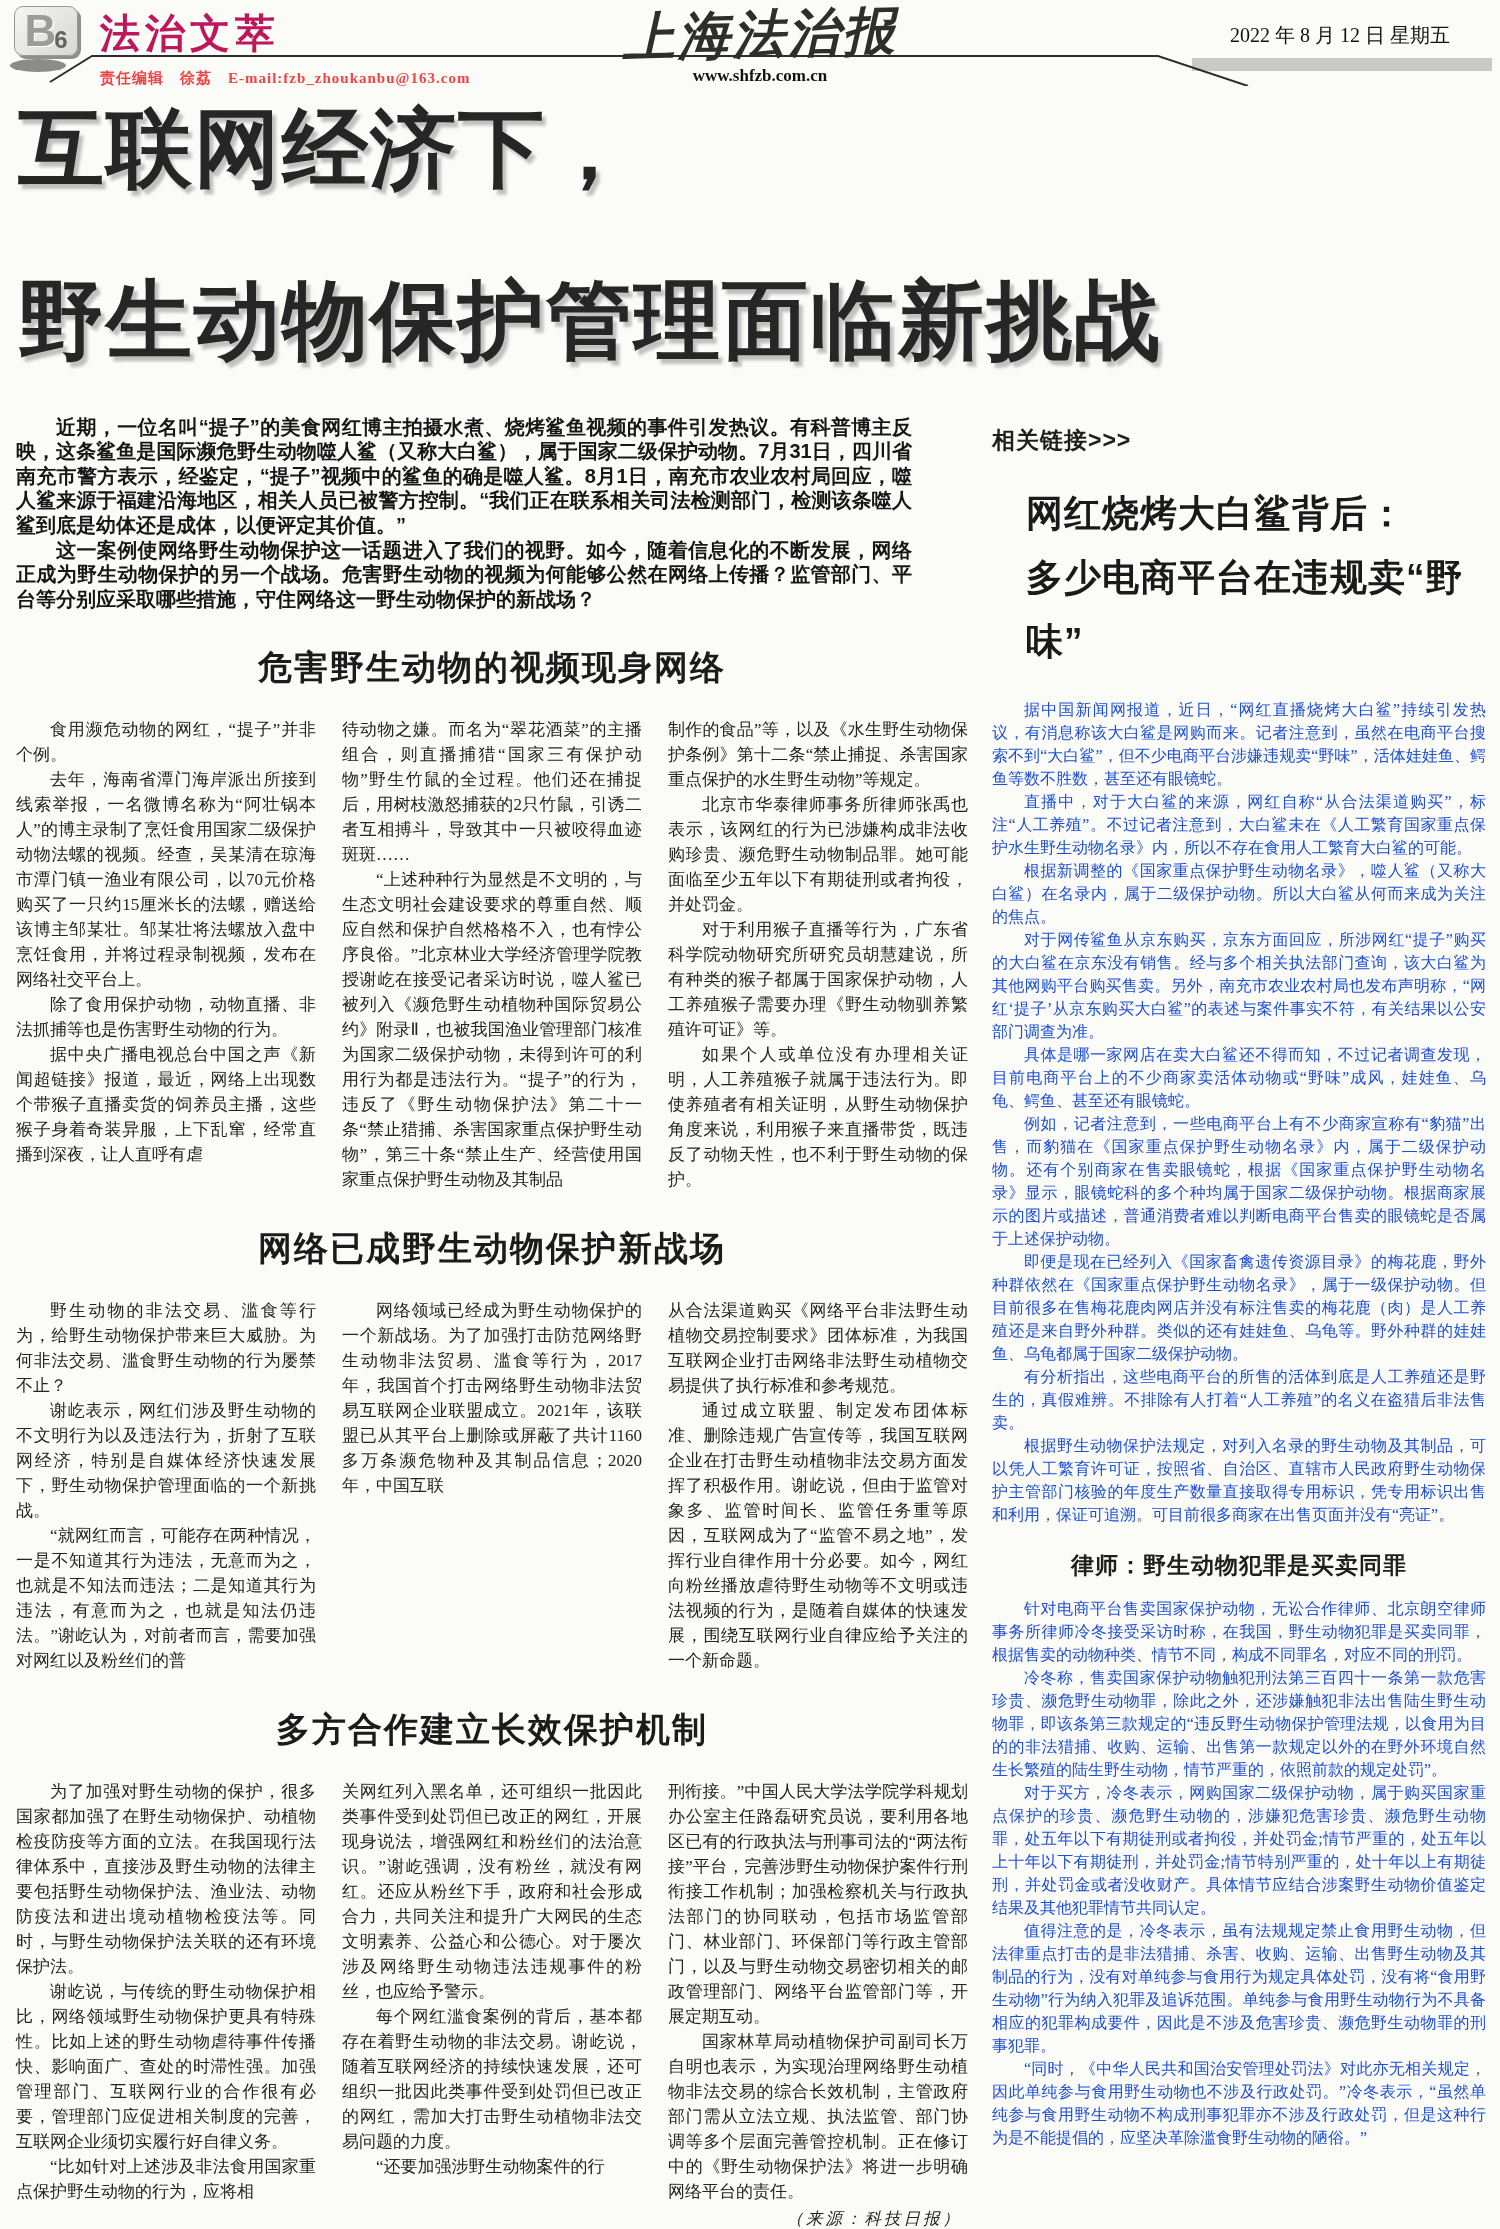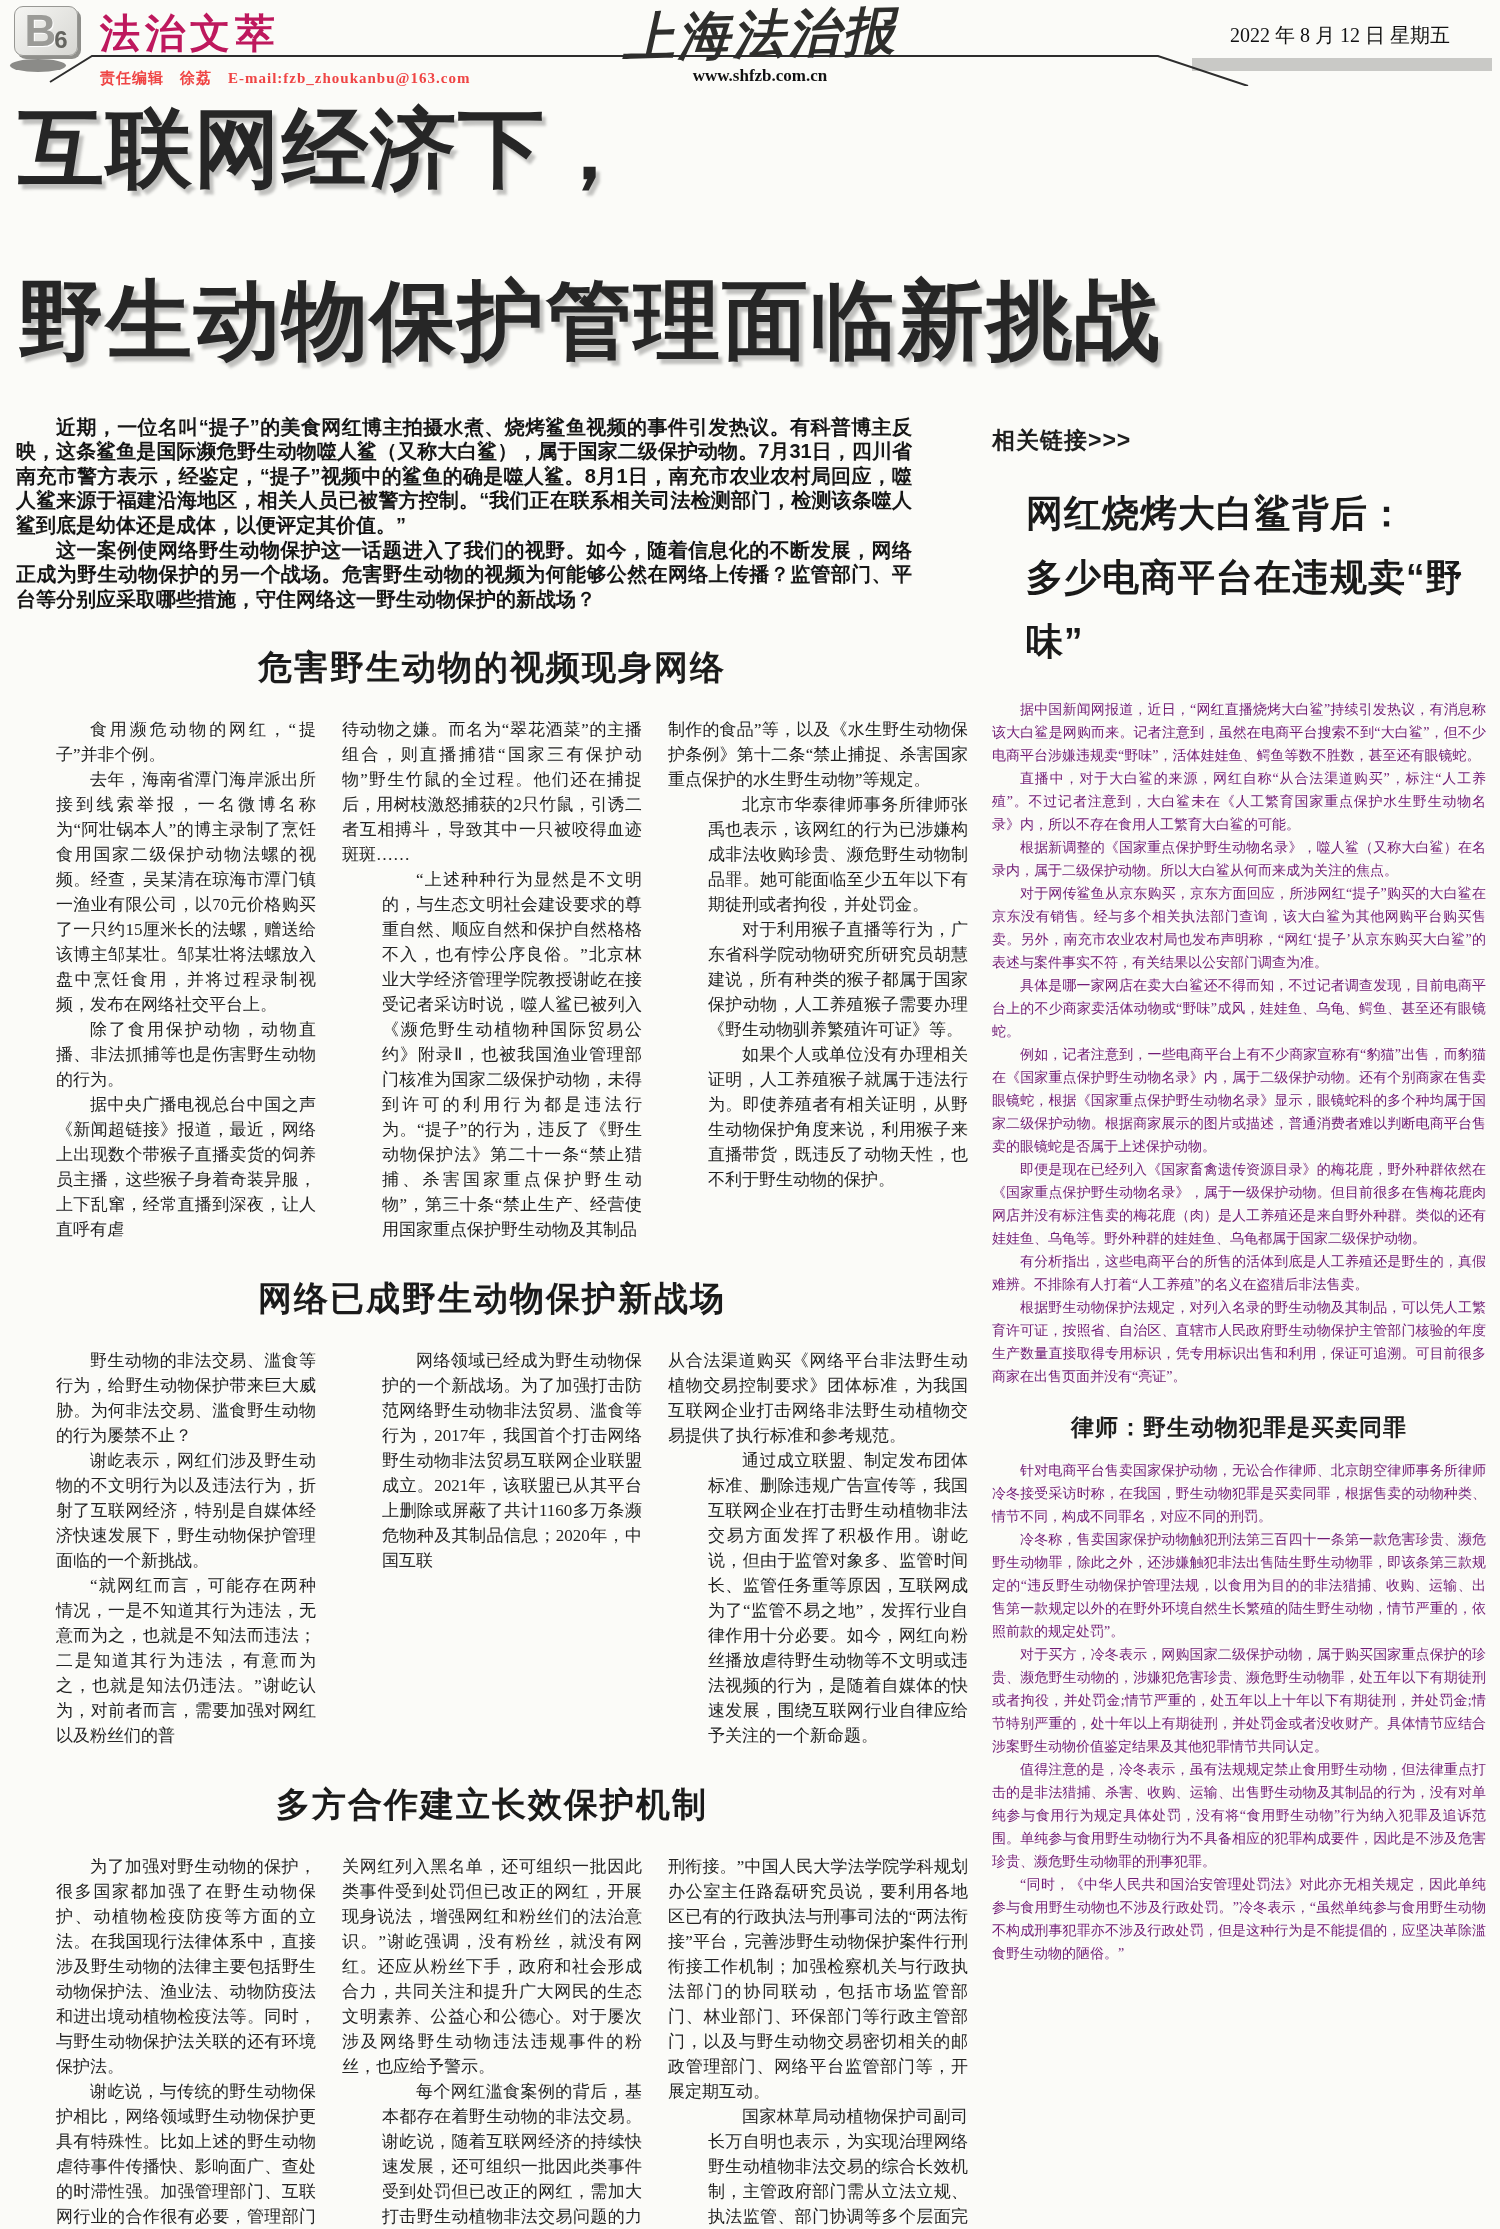--- a/index.html
+++ b/index.html
@@ -39,26 +39,26 @@
   .content { display:flex; gap:24px; padding:46px 10px 0 16px; align-items:flex-start; }
   .main-col { width:952px; flex:none; }
   .related-col { width:494px; flex:none; }
   
   .lead { width:896px; font-family:"Liberation Sans",sans-serif; font-weight:700; font-size:20px; line-height:24.6px; text-align:justify; word-break:break-all; color:#161616; }
   .lead p { text-indent:2em; }
   
   .section-title { font-family:"Liberation Sans",sans-serif; font-size:34px; font-weight:900; text-align:center; letter-spacing:2px; margin:34px 0 26px; color:#1b1b1b; }
   .cols { display:flex; gap:26px; }
   .col { flex:1; font-size:17px; line-height:25px; text-align:justify; word-break:break-all; color:#232323; }
-  .col p.ind { text-indent:2em;margin-left:40px; }
+  .col p.ind { text-indent:2em; }
   .source-line { text-align:right; font-style:italic; letter-spacing:3px; font-size:16.5px; padding-right:6px; margin-top:2px; }
   
   .kicker { font-family:"Liberation Sans",sans-serif; font-size:23px; font-weight:900; margin-top:10px; letter-spacing:1px; }
   .rel-title { font-family:"Liberation Sans",sans-serif; font-weight:900; font-size:37px; line-height:64px; letter-spacing:1px; margin:26px 0 0 34px; color:#1a1a1a; }
-  .rel-lead, .rel-body p { font-size:14px; line-height:23px; text-align:justify; word-break:break-all; text-indent:2em; color:#701a75; }
+  .rel-lead, .rel-body p { font-size:16px; line-height:23px; text-align:justify; word-break:break-all; text-indent:2em; color:#1d4ed8; }
   .rel-lead { margin-top:24px; }
   .rel-subhead { font-family:"Liberation Sans",sans-serif; font-size:23px; font-weight:900; text-align:center; margin:24px 0 16px; letter-spacing:1px; }
 </style>
 </head>
 <body>
 
 <div class="page">
 
   <header class="masthead">
     <div class="badge-wrap">

